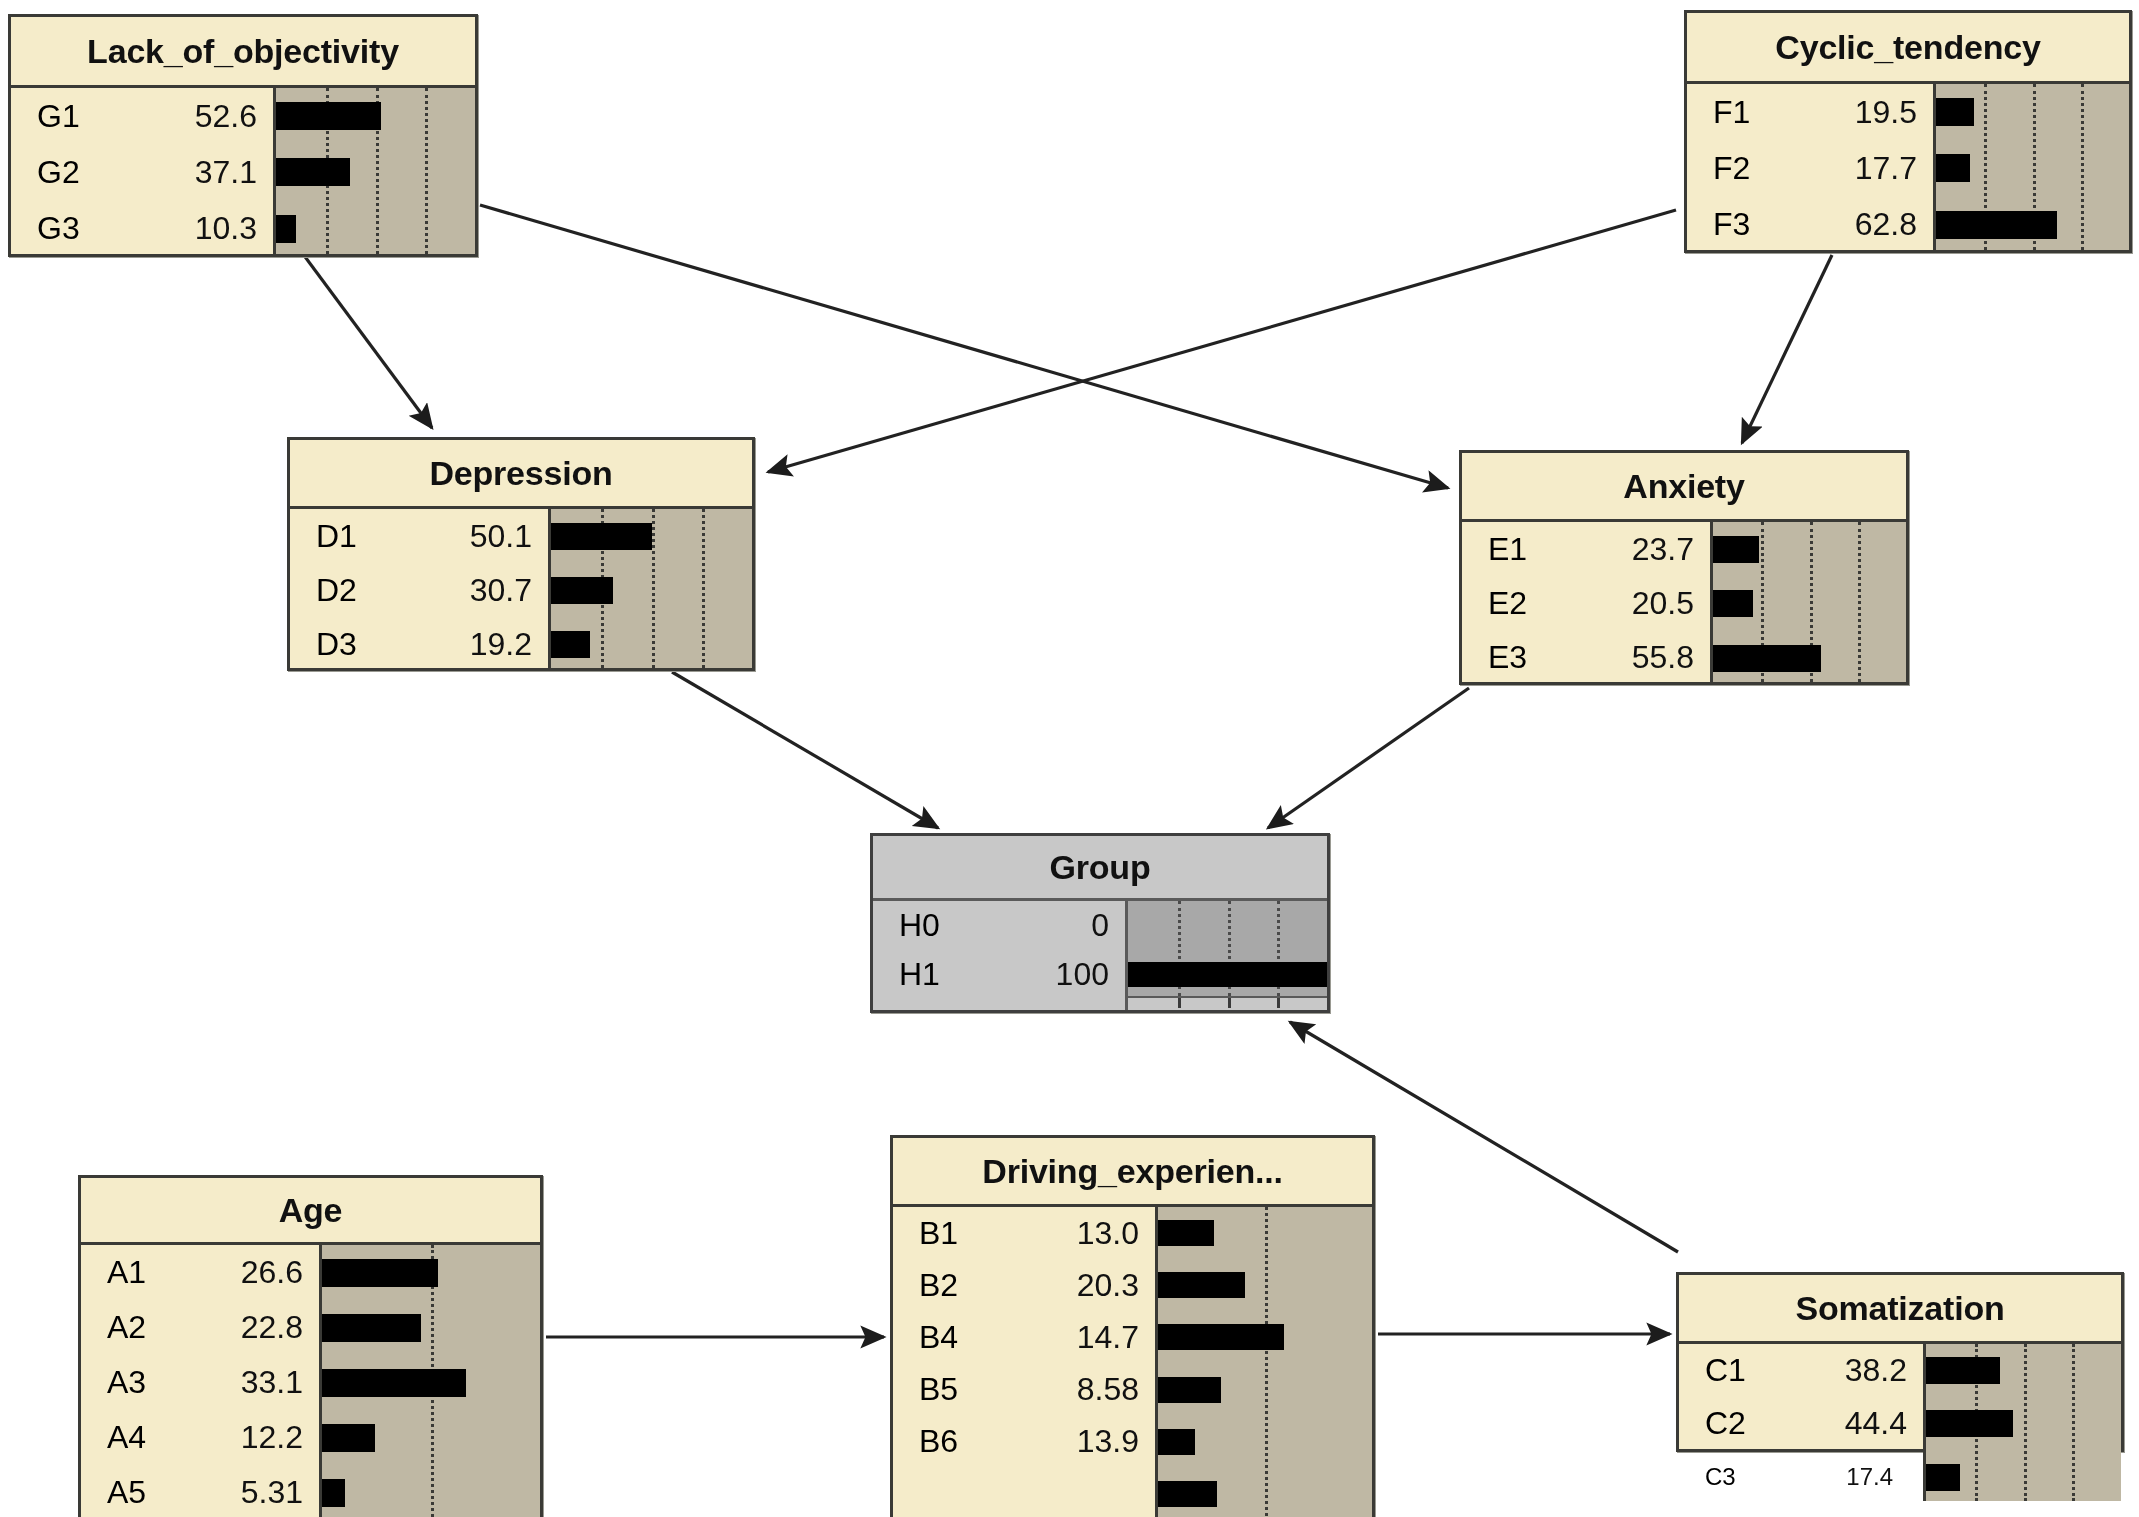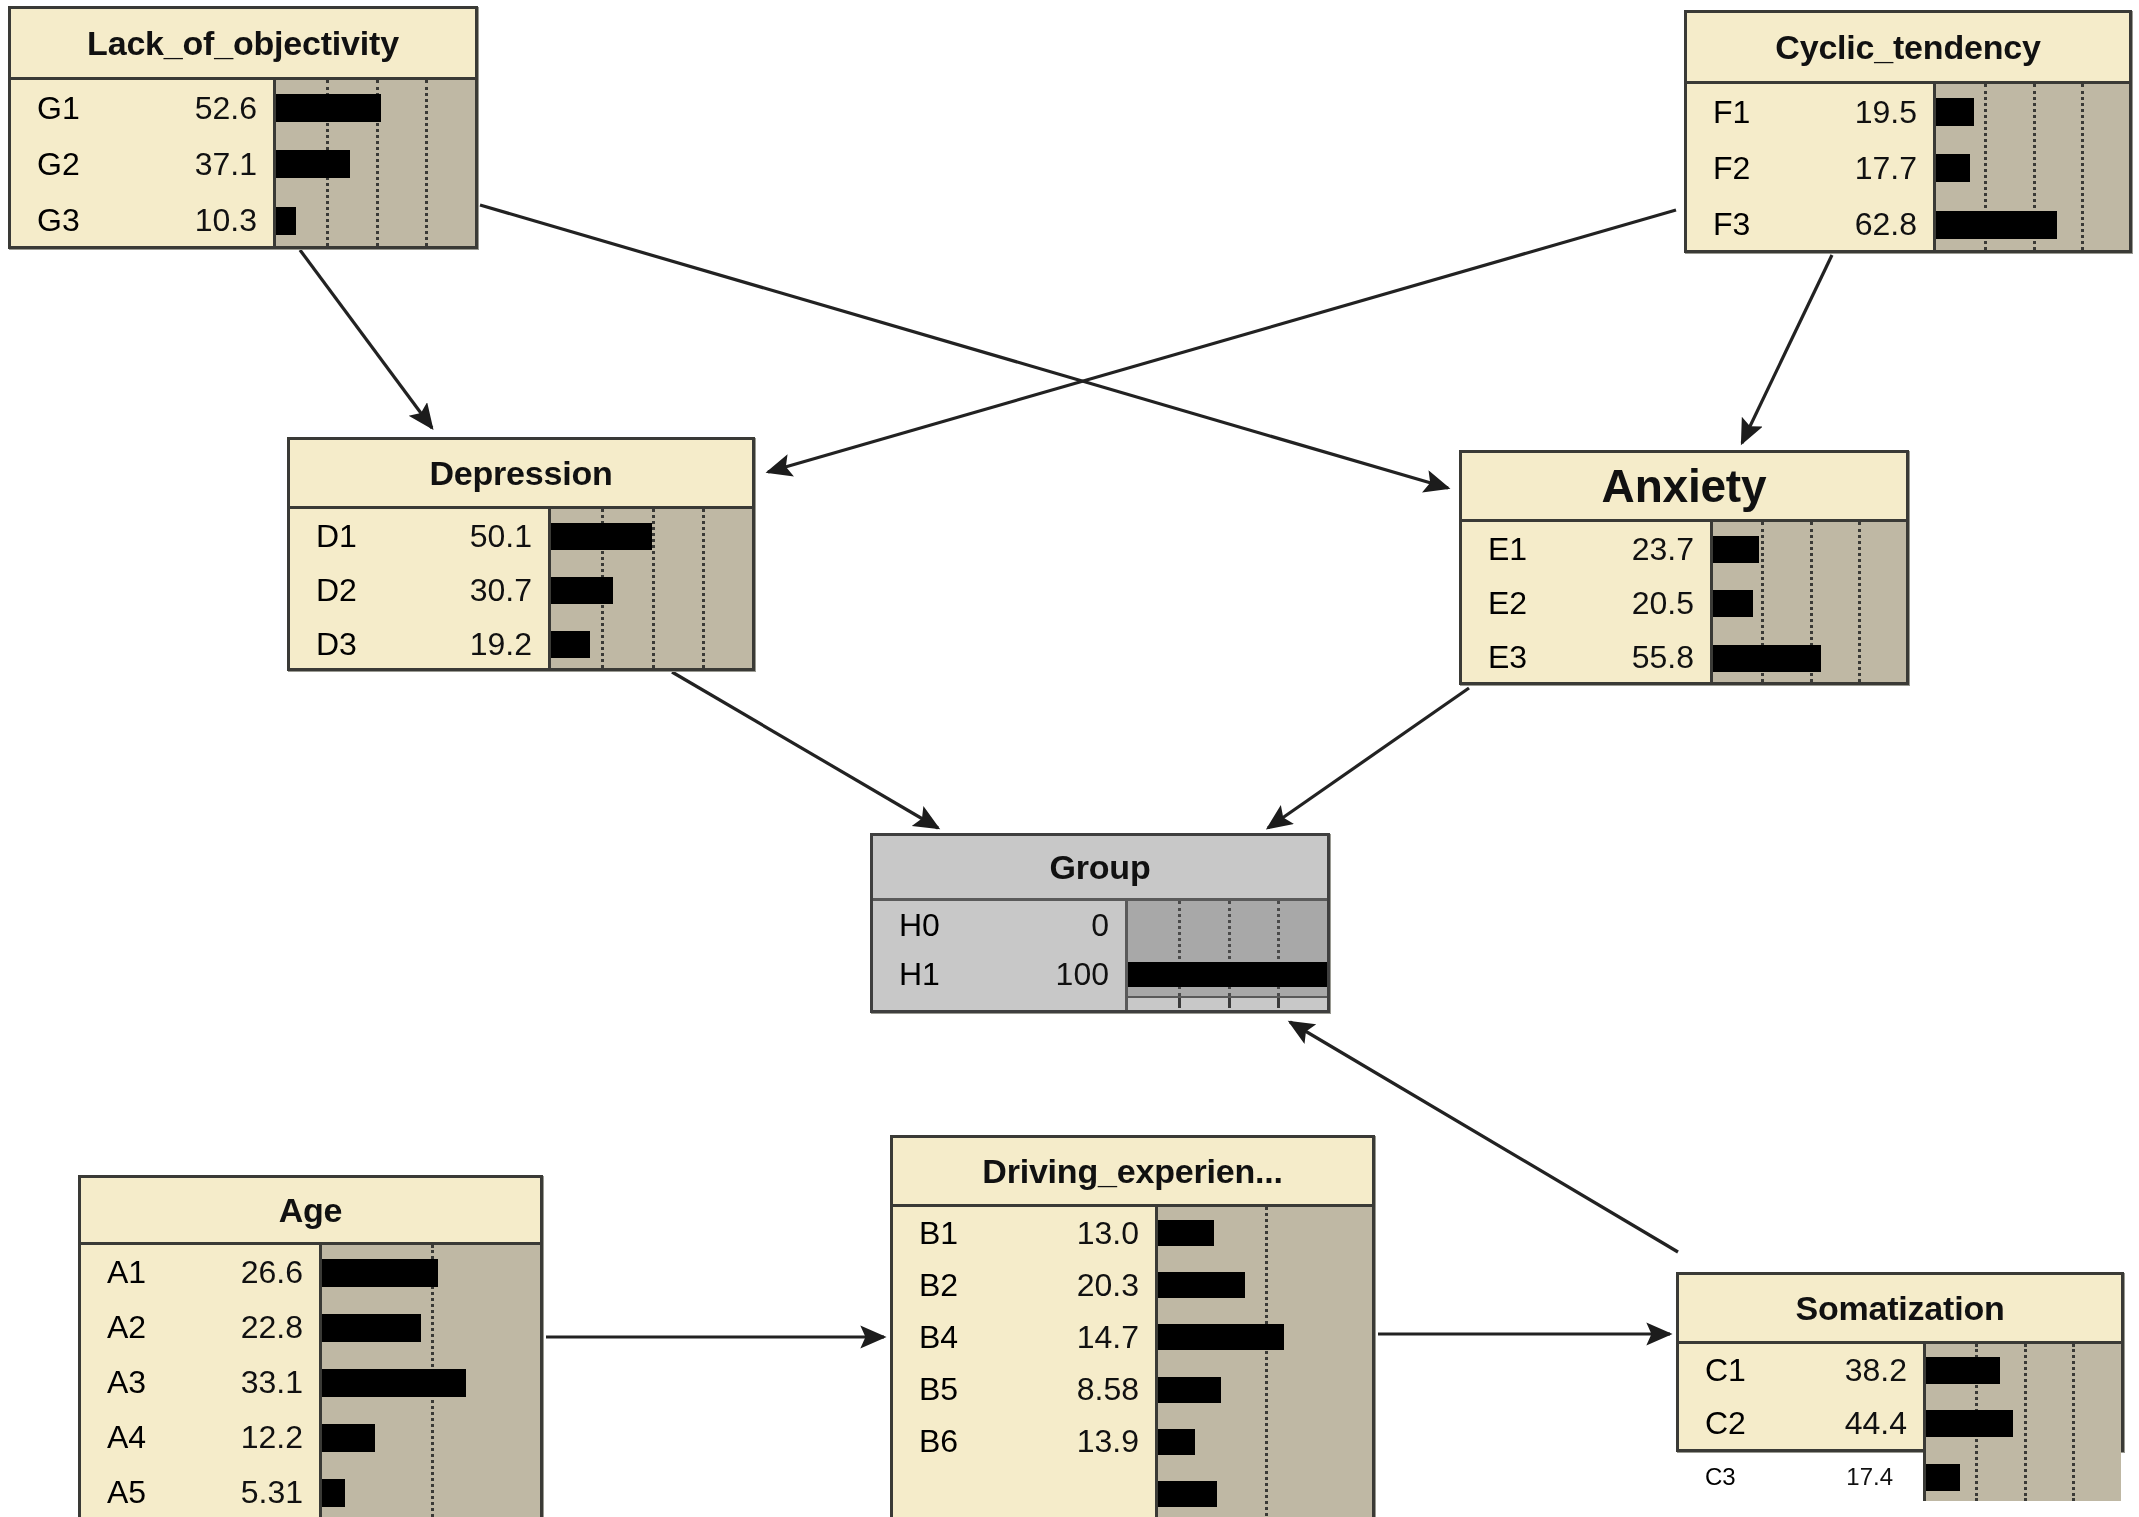--- a/index.html
+++ b/index.html
@@ -62,21 +62,21 @@
         <line x1="1832" y1="255" x2="1742" y2="443" stroke="#222222" stroke-width="3.2" marker-end="url(#arrowhead)"></line>
         <line x1="672" y1="672" x2="938" y2="828" stroke="#222222" stroke-width="3.2" marker-end="url(#arrowhead)"></line>
         <line x1="1469" y1="688" x2="1268" y2="828" stroke="#222222" stroke-width="3.2" marker-end="url(#arrowhead)"></line>
         <line x1="546" y1="1337" x2="884" y2="1337" stroke="#222222" stroke-width="3.2" marker-end="url(#arrowhead)"></line>
         <line x1="1378" y1="1334" x2="1670" y2="1334" stroke="#222222" stroke-width="3.2" marker-end="url(#arrowhead)"></line>
         <line x1="1678" y1="1252" x2="1290" y2="1022" stroke="#222222" stroke-width="3.2" marker-end="url(#arrowhead)"></line>
       </g>
   </svg>
 
   <div id="node-layer">
-      <div class="node" style="left: 8px; top: 6px; width: 470px; height: 243px;">
+      <div class="node" style="left: 8px; top: 14px; width: 470px; height: 243px;">
         <div class="node-title" style="height: 68px; font-size: 34px;">Lack_of_objectivity</div>
         <div class="node-body" style="height: 169px;">
           <div class="labels-col" style="width: 262px;">
             <div class="row" style="height: 56.3333px; font-size: 32px; padding-left: 26px; padding-right: 16px;">
               <span class="state">G1</span>
               <span class="value">52.6</span>
             </div>
             <div class="row" style="height: 56.3333px; font-size: 32px; padding-left: 26px; padding-right: 16px;">
               <span class="state">G2</span>
               <span class="value">37.1</span>
@@ -162,21 +162,21 @@
             <div class="barrow" style="top: 54px; height: 54px; width: 100%;">
               <div class="bar" style="position: absolute; left: 0px; top: 14px; height: 27px; width: 30.7%;"></div>
             </div>
             <div class="barrow" style="top: 108px; height: 54px; width: 100%;">
               <div class="bar" style="position: absolute; left: 0px; top: 14px; height: 27px; width: 19.2%;"></div>
             </div>
           </div>
         </div>
       </div>
       <div class="node" style="left: 1459px; top: 450px; width: 450px; height: 235px;">
-        <div class="node-title" style="height: 66px; font-size: 46px;">Anxiety</div>
+        <div class="node-title" style="height: 66px; font-size: 34px;">Anxiety</div>
         <div class="node-body" style="height: 163px;">
           <div class="labels-col" style="width: 248px;">
             <div class="row" style="height: 54.3333px; font-size: 32px; padding-left: 26px; padding-right: 16px;">
               <span class="state">E1</span>
               <span class="value">23.7</span>
             </div>
             <div class="row" style="height: 54.3333px; font-size: 32px; padding-left: 26px; padding-right: 16px;">
               <span class="state">E2</span>
               <span class="value">20.5</span>
             </div>

